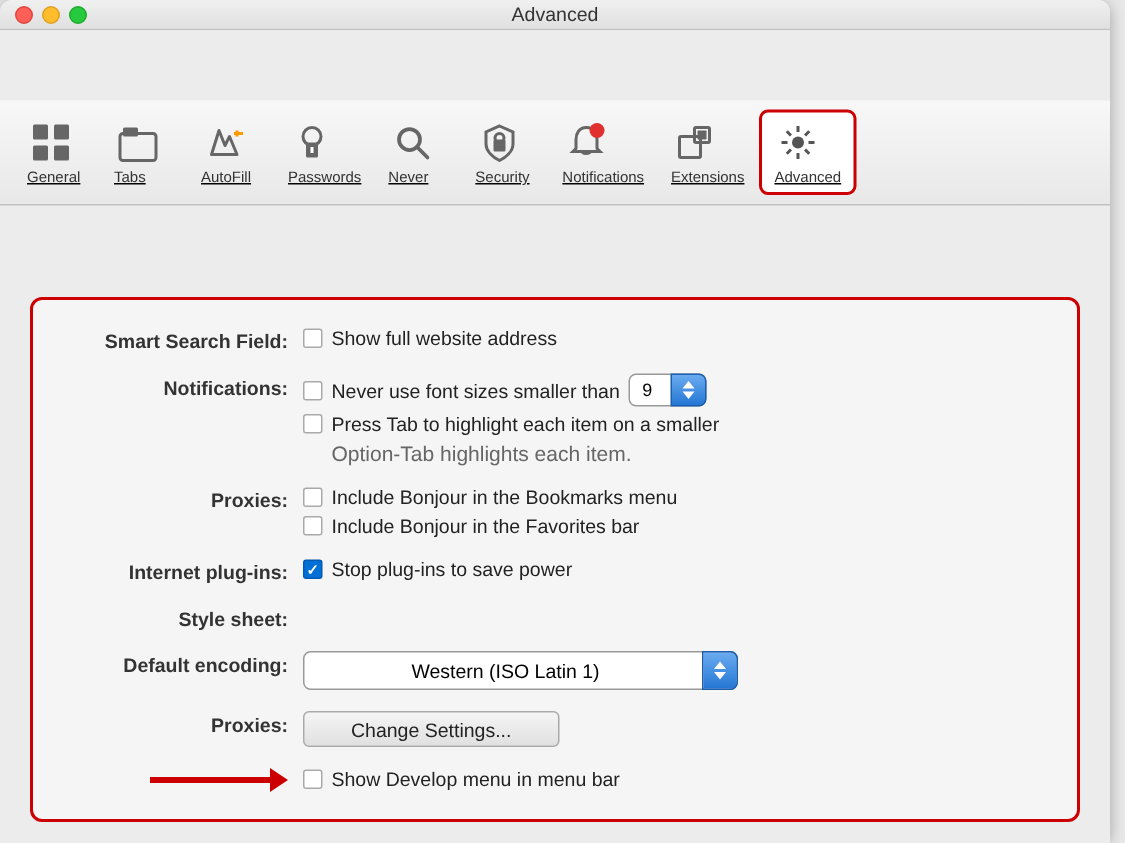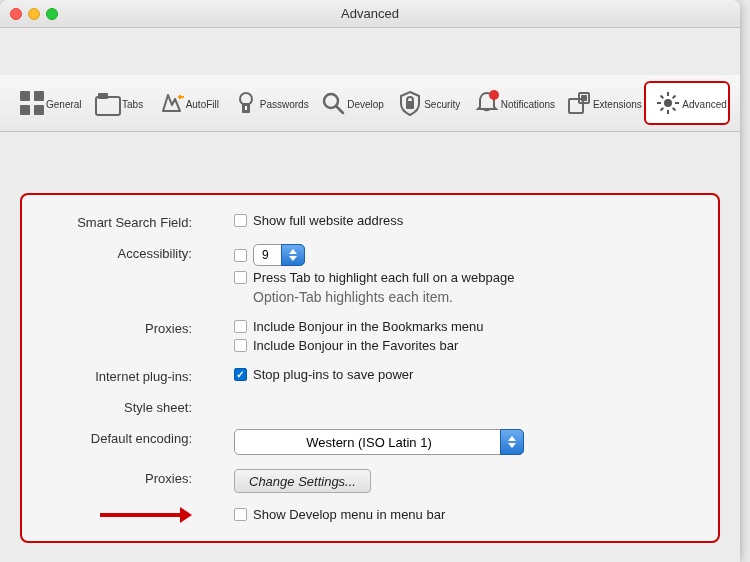--- a/index.html
+++ b/index.html
@@ -64,25 +64,27 @@
       display: flex;
       align-items: center;
       padding: 6px 10px;
       background: linear-gradient(to bottom, #f8f8f8, #e8e8e8);
       border-bottom: 1px solid #c0c0c0;
       gap: 2px;
     }
 
     .toolbar-item {
       display: flex;
-      align-items: center;
+      flex-direction: column;
+      align-items: flex-start;
       padding: 4px 8px;
       border-radius: 6px;
       cursor: pointer;
       min-width: 56px;
+      text-decoration: underline;
     }
 
     .toolbar-item.active {
       background: #fff;
       border: 2px solid #cc0000;
       border-radius: 6px;
     }
 
     .toolbar-icon {
       width: 32px;
@@ -115,34 +117,33 @@
       padding: 18px 20px;
     }
 
     .setting-row {
       display: flex;
       align-items: flex-start;
       margin-bottom: 14px;
     }
 
     .setting-label {
-      font-weight: normal;
+      font-weight: bold;
       color: #333;
       text-align: right;
       min-width: 160px;
       padding-right: 10px;
       padding-top: 2px;
       font-size: 13px;
     }
 
     .setting-controls {
       display: flex;
       flex-direction: column;
       gap: 4px;
-      margin-left: 32px;
     }
 
     .check-row {
       display: flex;
       align-items: center;
       gap: 6px;
     }
 
     .check-label {
       font-size: 13px;
@@ -211,28 +212,27 @@
 
     .arr-down {
       width: 0; height: 0;
       border-left: 4px solid transparent;
       border-right: 4px solid transparent;
       border-top: 5px solid white;
     }
 
     .change-btn {
       height: 24px;
-      padding: 0 14px;
+      padding: 0 31px;
       font-size: 13px;
       background: linear-gradient(to bottom, #f5f5f5, #e0e0e0);
       border: 1px solid #aaa;
       border-radius: 4px;
       cursor: pointer;
       color: #222;
-      font-style: italic;
     }
 
     .red-arrow {
       display: flex;
       align-items: center;
     }
 
     .red-arrow-shaft {
       width: 80px;
       height: 4px;
@@ -336,21 +336,21 @@
       <span class="toolbar-label">Passwords</span>
     </div>
 
     <div class="toolbar-item">
       <div class="toolbar-icon">
         <svg width="28" height="28" viewBox="0 0 28 28">
           <circle cx="12" cy="12" r="7" fill="none" stroke="#666" stroke-width="2.5"></circle>
           <line x1="17" y1="17" x2="24" y2="24" stroke="#666" stroke-width="2.5" stroke-linecap="round"></line>
         </svg>
       </div>
-      <span class="toolbar-label">Develop</span>
+      <span class="toolbar-label">Never</span>
     </div>
 
     <div class="toolbar-item">
       <div class="toolbar-icon">
         <svg width="28" height="28" viewBox="0 0 28 28">
           <path d="M14 3 L23 7 L23 15 C23 20 18 24 14 26 C10 24 5 20 5 15 L5 7 Z" fill="none" stroke="#666" stroke-width="2"></path>
           <rect x="10" y="12" width="8" height="8" rx="1" fill="#666"></rect>
           <circle cx="14" cy="11" r="3" fill="none" stroke="#666" stroke-width="2"></circle>
         </svg>
       </div>
@@ -407,42 +407,43 @@
         <span class="setting-label">Smart Search Field:</span>
         <div class="setting-controls">
           <div class="check-row">
             <div class="unchecked-box"></div>
             <span class="check-label">Show full website address</span>
           </div>
         </div>
       </div>
 
       <div class="setting-row">
-        <span class="setting-label">Accessibility:</span>
+        <span class="setting-label">Notifications:</span>
         <div class="setting-controls">
           <div class="check-row font-size-inline">
             <div class="unchecked-box"></div>
+            <span class="check-label">Never use font sizes smaller than</span>
             <div class="select-wrapper2">
               <select style="width:52px; height:22px; font-size:12px;">
                 <option>9</option>
                 <option>10</option>
                 <option>11</option>
                 <option>12</option>
               </select>
               <div class="select-btn">
                 <div class="arrow-up-down">
                   <div class="arr-up"></div>
                   <div class="arr-down"></div>
                 </div>
               </div>
             </div>
           </div>
           <div class="check-row">
             <div class="unchecked-box"></div>
-            <span class="check-label">Press Tab to highlight each full on a webpage</span>
+            <span class="check-label">Press Tab to highlight each item on a smaller</span>
           </div>
           <span class="hint-text">Option-Tab highlights each item.</span>
         </div>
       </div>
 
       <div class="setting-row">
         <span class="setting-label">Proxies:</span>
         <div class="setting-controls">
           <div class="check-row">
             <div class="unchecked-box"></div>

